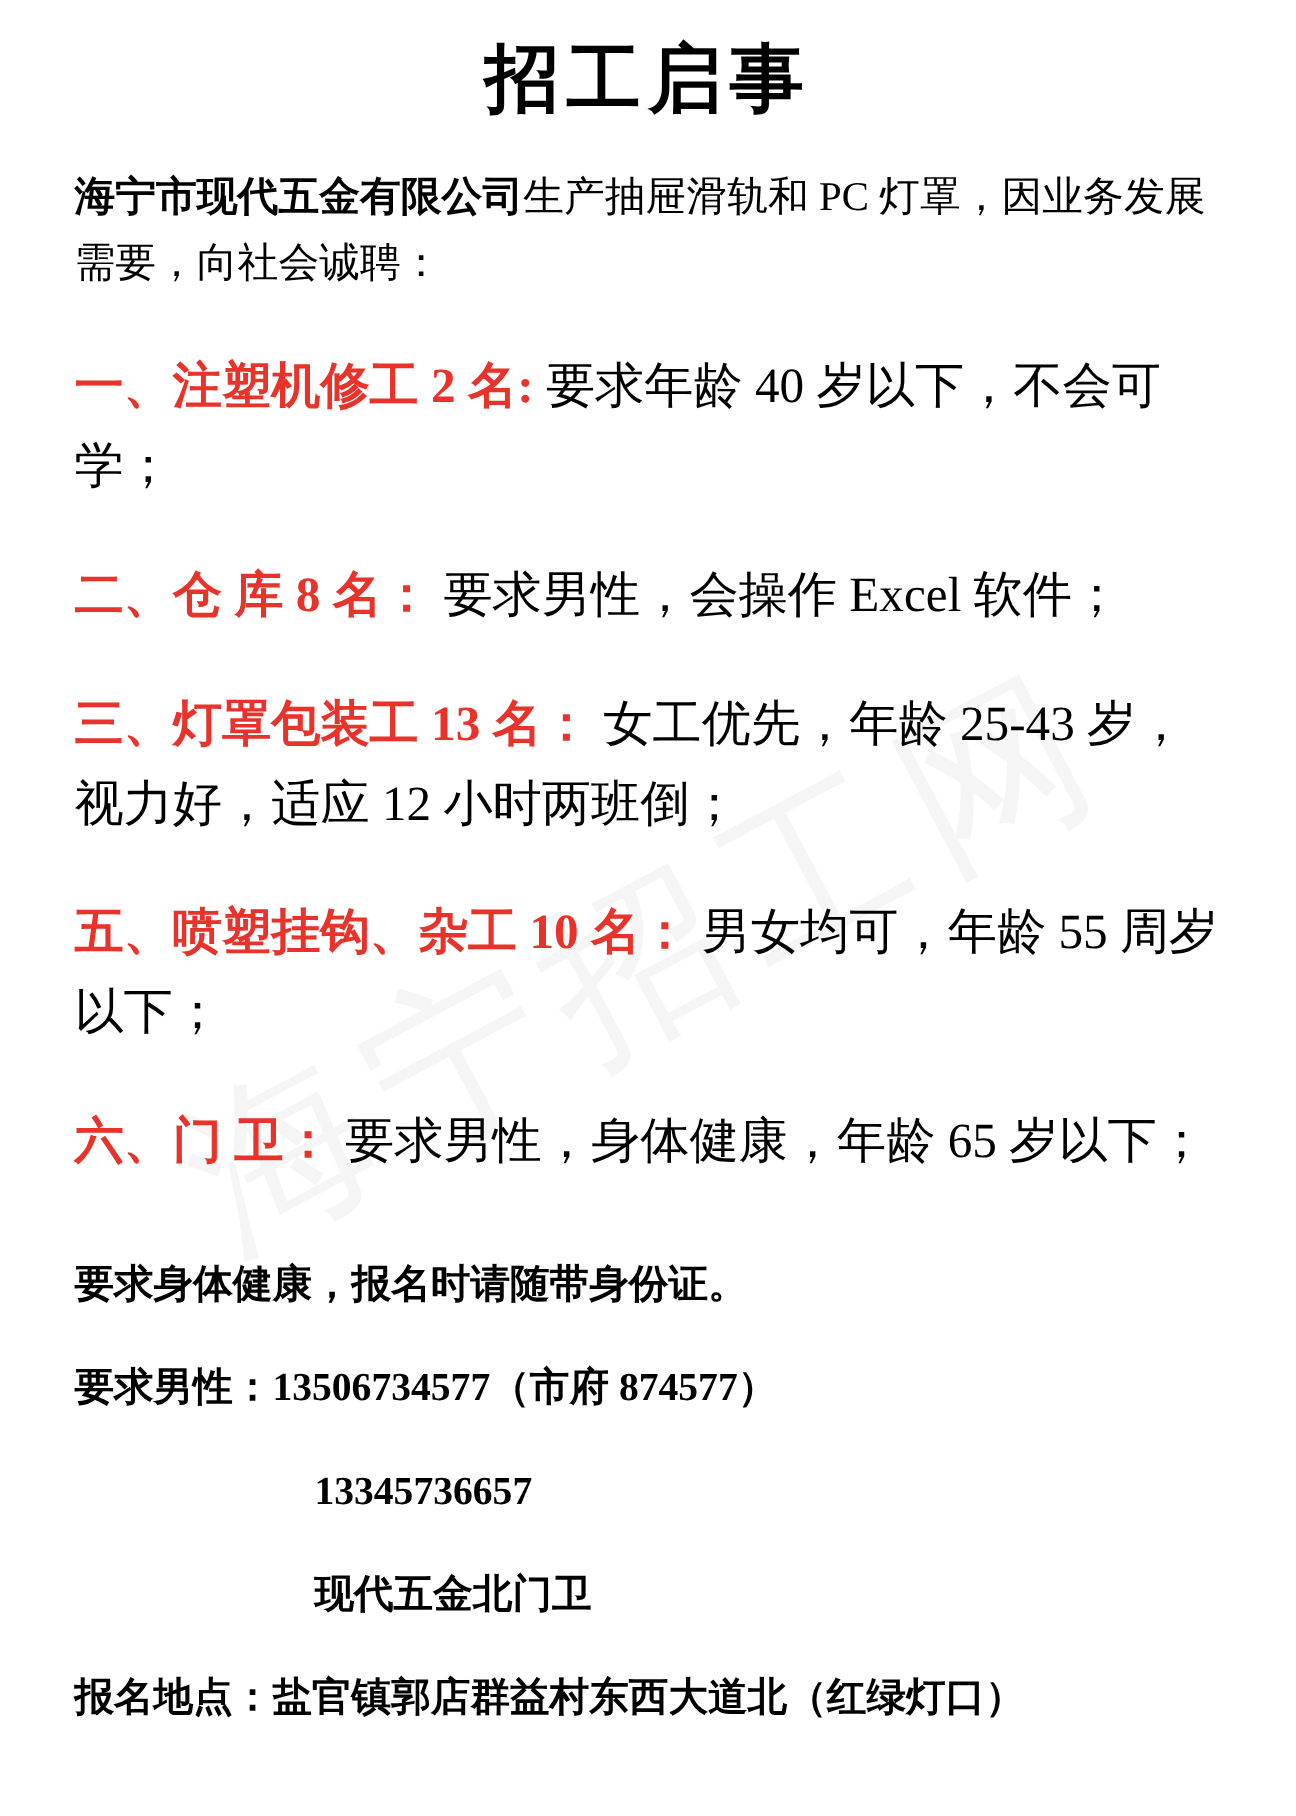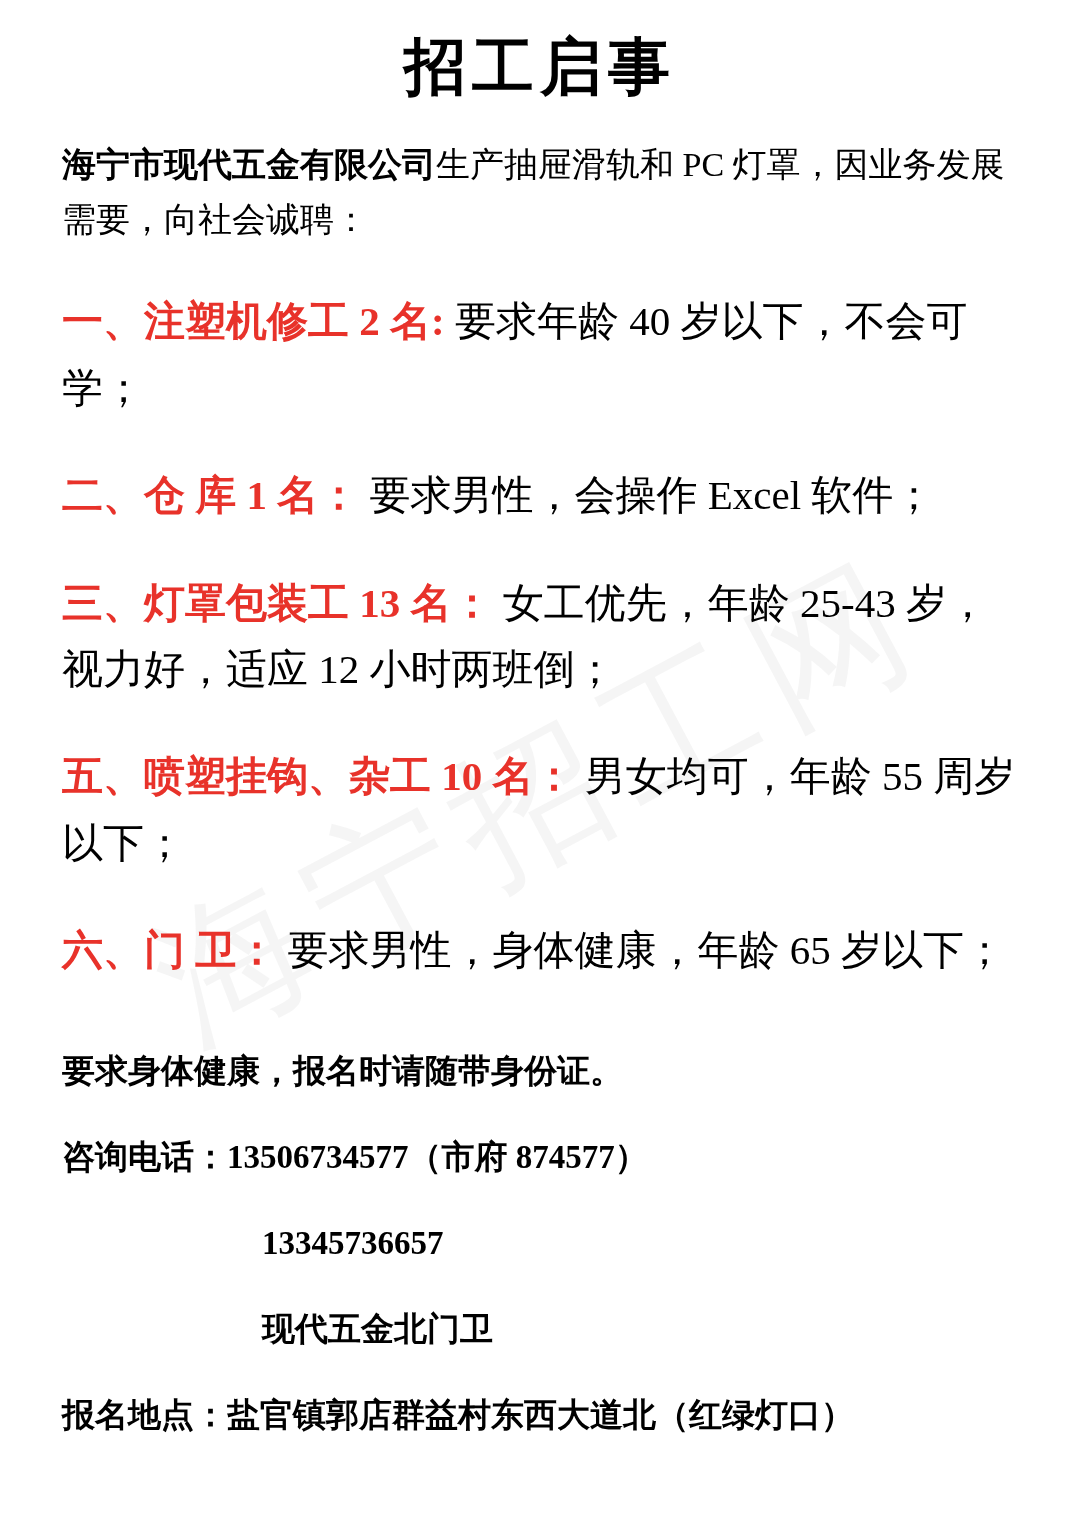--- a/index.html
+++ b/index.html
@@ -119,21 +119,21 @@
   <p class="intro">
     <span class="bold">海宁市现代五金有限公司</span><span>生产抽屉滑轨和 PC 灯罩，因业务发展需要，向社会诚聘：</span>
   </p>
 
   <p class="item">
     <span class="lead">一、注塑机修工 2 名:</span>
     <span class="detail">要求年龄 40 岁以下，不会可学；</span>
   </p>
 
   <p class="item">
-    <span class="lead">二、仓  库 1 名：</span>
+    <span class="lead">二、仓  库 8 名：</span>
     <span class="detail">要求男性，会操作 Excel 软件；</span>
   </p>
 
   <p class="item">
     <span class="lead">三、灯罩包装工 13 名：</span>
     <span class="detail">女工优先，年龄 25-43 岁，视力好，适应 12 小时两班倒；</span>
   </p>
 
 
   <p class="item">
@@ -145,21 +145,21 @@
     <span class="lead">六、门   卫：</span>
     <span class="detail">要求男性，身体健康，年龄 65 岁以下；</span>
   </p>
 
 
   <div class="gap"></div>
 
   <p class="note">要求身体健康，报名时请随带身份证。</p>
 
   <p class="contact-line">
-    <span class="label">咨询电话：</span><span>13506734577（市府 874577）</span>
+    <span class="label">要求男性：</span><span>13506734577（市府 874577）</span>
   </p>
 
   <p class="contact-line contact-indent">13345736657</p>
 
   <p class="contact-line addr-indent">现代五金北门卫</p>
 
   <p class="contact-line">
     <span class="label">报名地点：</span><span>盐官镇郭店群益村东西大道北（红绿灯口）</span>
   </p>
 

